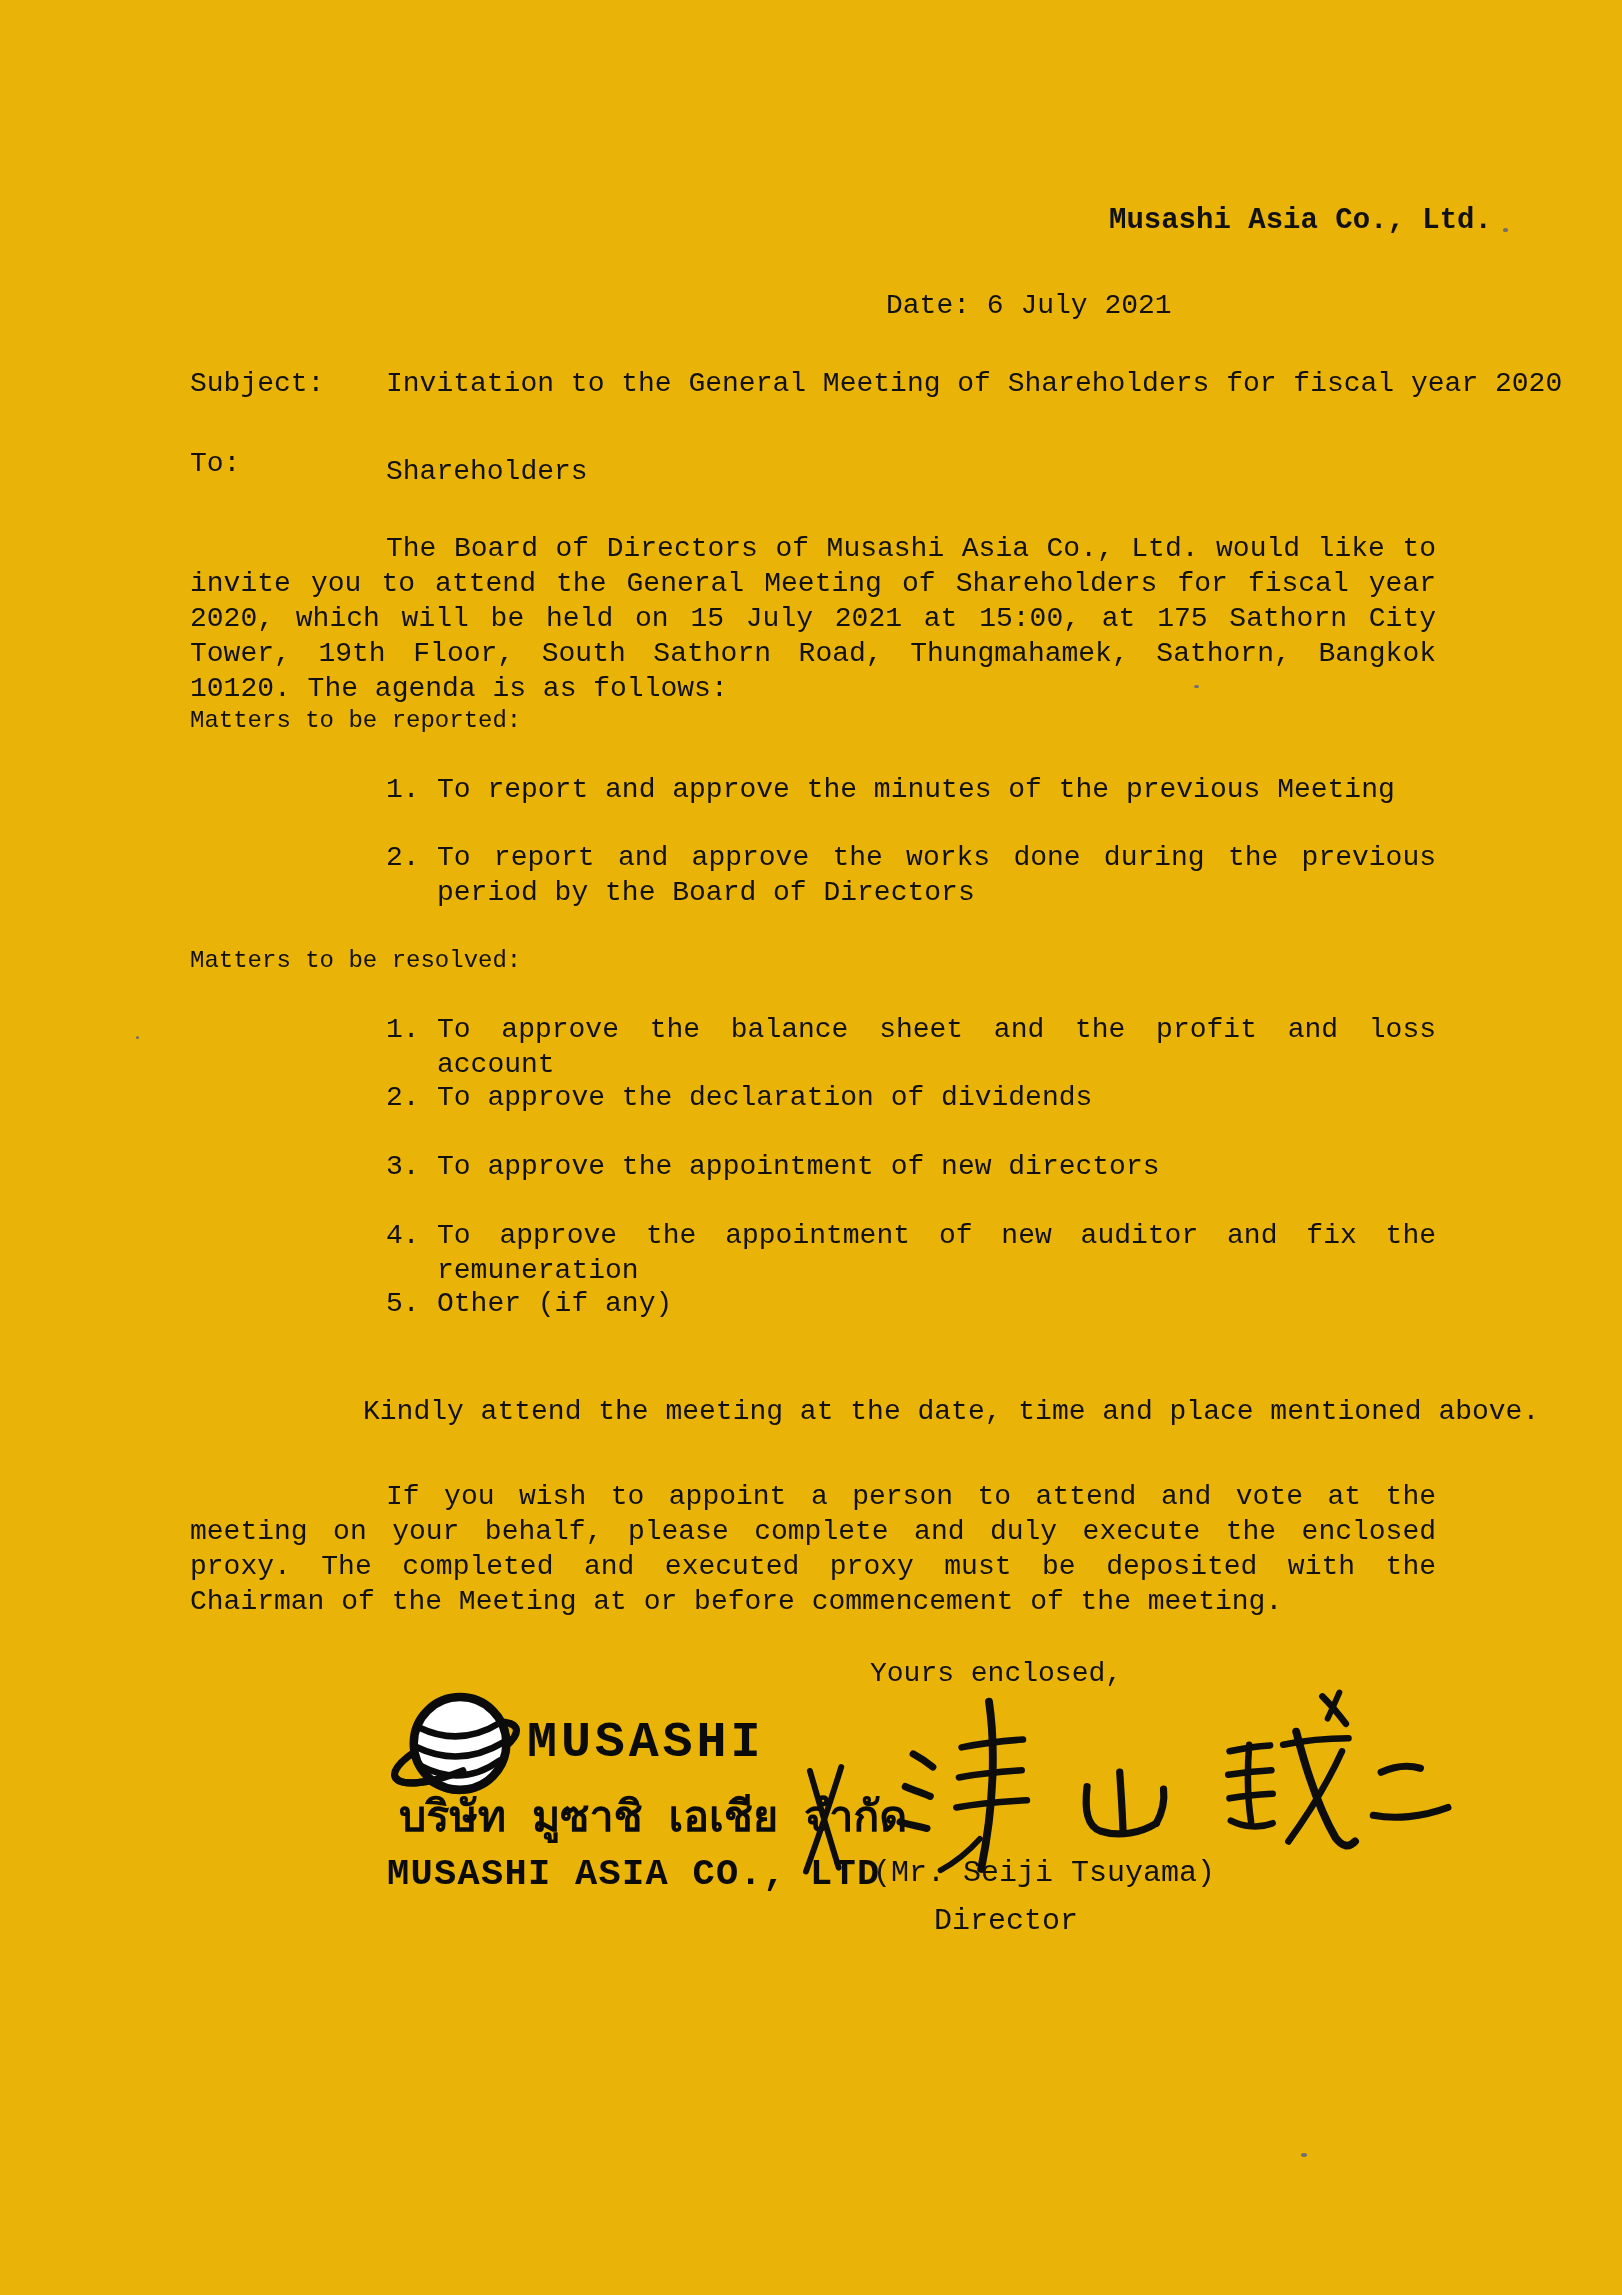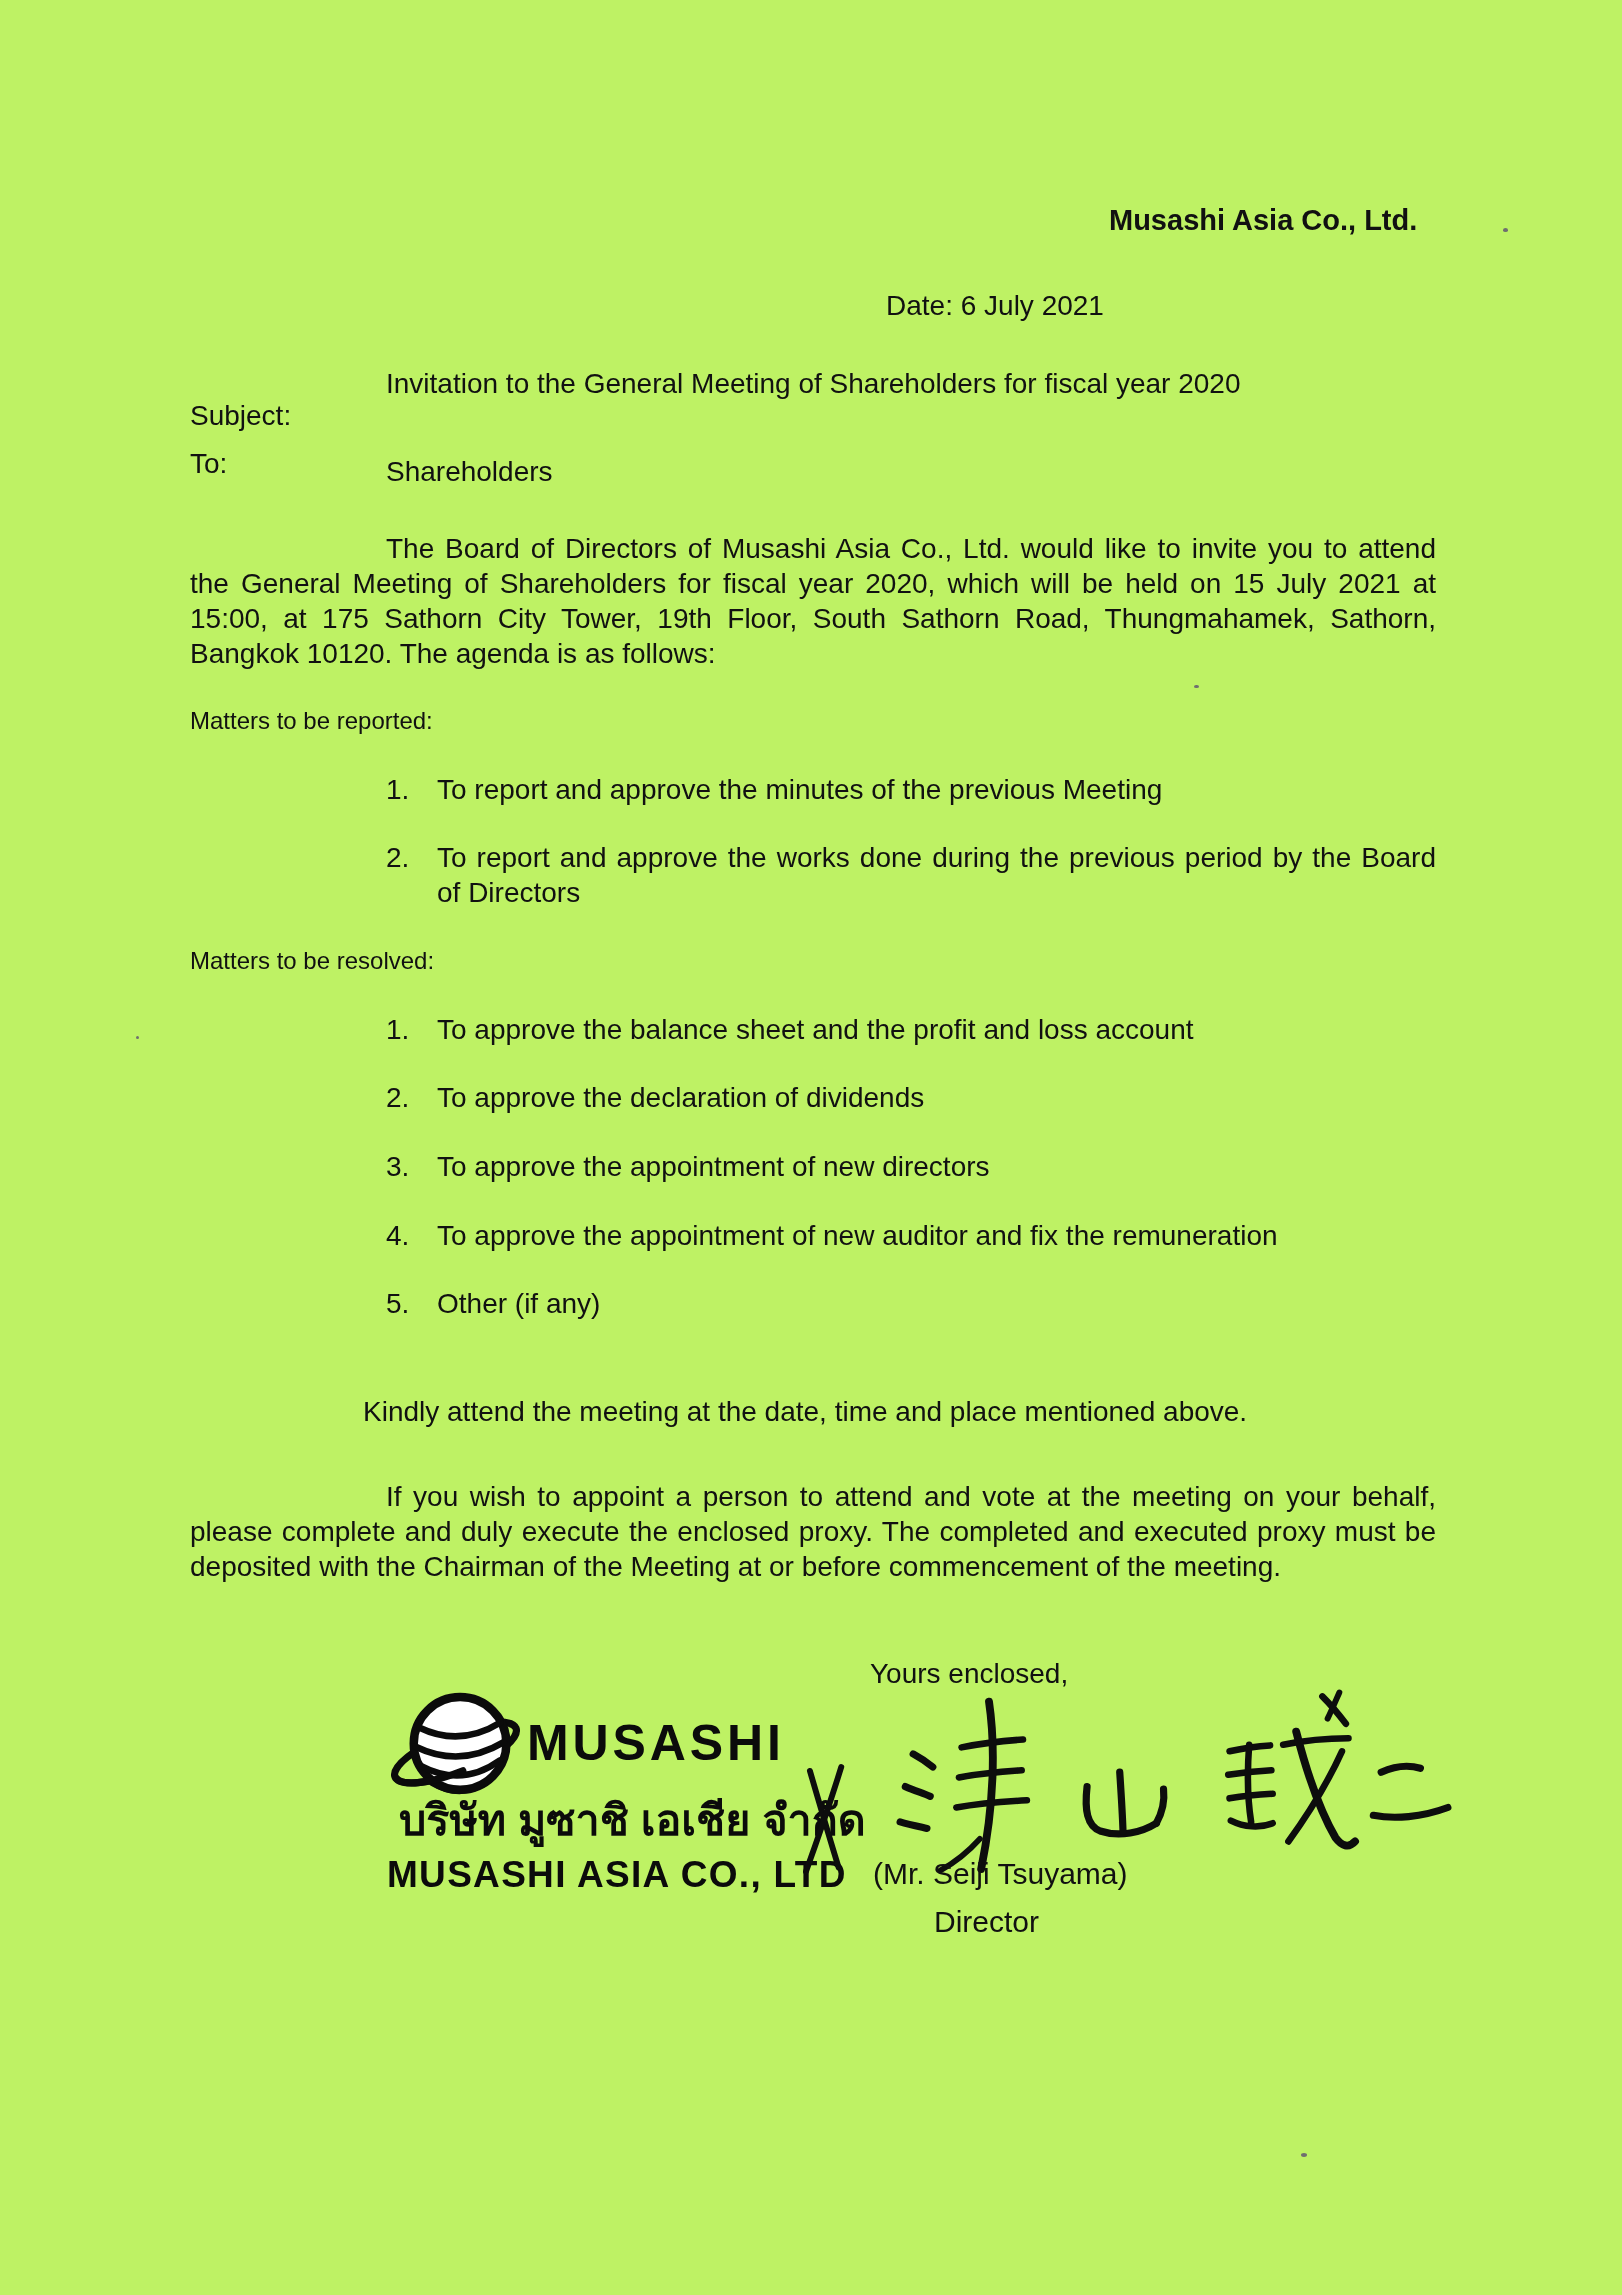--- a/index.html
+++ b/index.html
@@ -1,20 +1,20 @@
 <!DOCTYPE html>
 <html style="font-size:10.5px"><head>
 <meta charset="utf-8">
 <style>
   html,body{margin:0;padding:0;background:#e8e8e8;}
   .page{
     position:relative;
     width:1623px;height:2295px;
-    background:#bef264;
-    font-family:Liberation Sans, sans-serif;
+    background:#eab308;
+    font-family:Liberation Mono, monospace;
     color:#111;
     font-size:28px;
     line-height:35px;
     overflow:hidden;
   }
   .abs{position:absolute;}
   .bold{font-weight:bold;}
   .para{
     width:1246px;
     text-align:justify;
@@ -54,21 +54,21 @@
 </style>
 </head>
 <body>
 
 <div class="page">
 
   <div class="abs bold" style="left:1109px;top:203px;font-size:29px;">Musashi Asia Co., Ltd.</div>
 
   <div class="abs" style="left:886px;top:288px;">Date: 6 July 2021</div>
 
-  <div class="abs" style="left:190px;top:366px;margin-top:32px;">Subject:</div>
+  <div class="abs" style="left:190px;top:366px;">Subject:</div>
   <div class="abs" style="left:386px;top:366px;text-align:right;">Invitation to the General Meeting of Shareholders for fiscal year 2020</div>
 
   <div class="abs" style="left:190px;top:446px;">To:</div>
   <div class="abs" style="left:386px;top:454px;">Shareholders</div>
 
   <div class="abs para" style="left:190px;top:531px;">The Board of Directors of Musashi Asia Co., Ltd. would like to invite you to attend the General Meeting of Shareholders for fiscal year 2020, which will be held on 15 July 2021 at 15:00, at 175 Sathorn City Tower, 19th Floor, South Sathorn Road, Thungmahamek, Sathorn, Bangkok 10120. The agenda is as follows:</div>
 
   <div class="abs heading" style="left:190px;top:703px;">Matters to be reported:</div>
 
   <div class="abs list-item" style="left:386px;top:772px;">

